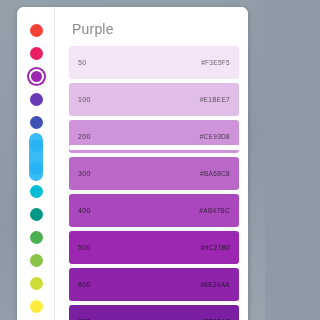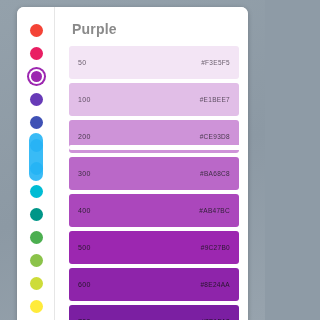--- a/index.html
+++ b/index.html
@@ -103,21 +103,21 @@
     width: 193px;
     height: 327px;
     background: #ffffff;
     box-sizing: border-box;
   }
 
   .title {
     margin: 0;
     padding: 14px 8px 0 17px;
     font-size: 14px;
-    font-weight: 700;
+    font-weight: 400;
     color: #8a8a8a;
     letter-spacing: 0.2px;
   }
 
   .swatch-list {
     margin-top: 9px;
     padding: 0 9px 0 14px;
   }
 
   .swatch {

